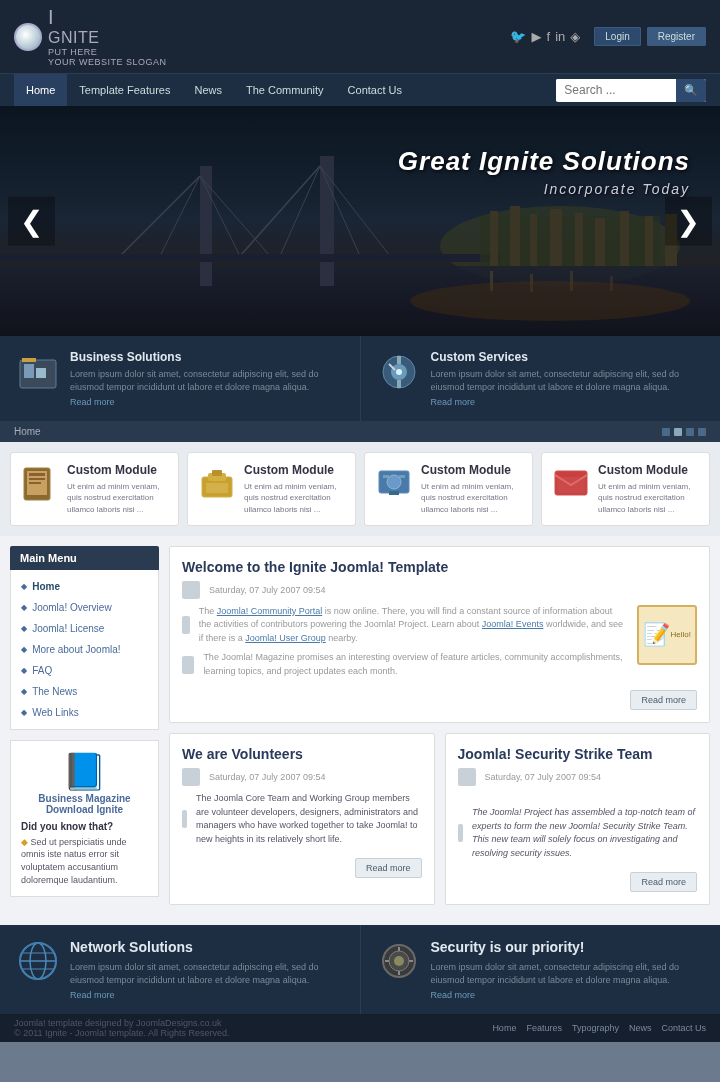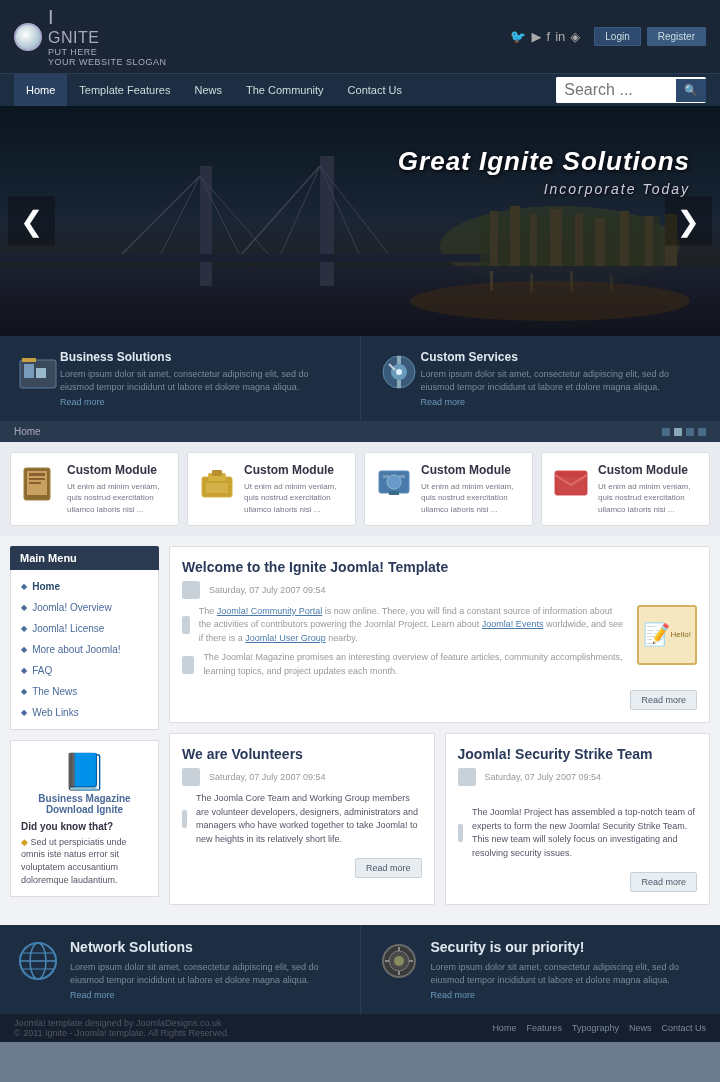--- a/index.html
+++ b/index.html
@@ -16,38 +16,38 @@
     .social-icon { color: #aaa; font-size: 13px; cursor: pointer; }
     .top-btn { background: #2d4a6e; color: #cdd; border: 1px solid #3a5a80; padding: 3px 10px; font-size: 10px; cursor: pointer; border-radius: 1px; }
     .top-btn.register { background: #3a5a80; }
 
     
     .nav-bar { background: #1e2e42; display: flex; align-items: center; justify-content: space-between; padding: 0 14px; border-top: 1px solid #2a3d55; }
     .nav-links { display: flex; }
     .nav-link { color: #cdd; font-size: 11px; padding: 10px 12px; cursor: pointer; text-decoration: none; }
     .nav-link:hover, .nav-link.active { color: #fff; background: #2a4060; }
     .search-box { display: flex; align-items: center; background: #fff; border-radius: 2px; overflow: hidden; }
-    .search-input { border: none; outline: none; padding: 4px 8px; font-size: 16px; color: #999; width: 120px; }
+    .search-input { border: none; outline: none; padding: 4px 8px; font-size: 12px; color: #999; width: 120px; }
     .search-btn { background: #2d4a6e; border: none; padding: 5px 8px; cursor: pointer; color: #fff; font-size: 11px; }
 
     
     .hero { position: relative; width: 100%; height: 230px; overflow: hidden; background: #0a1525; }
     .hero-img { width: 100%; height: 100%; background: linear-gradient(to bottom, #0a1525 0%, #1a2a3a 30%, #2a3a20 60%, #3a2a10 80%, #1a1a1a 100%); position: relative; }
     .hero-text { position: absolute; top: 40px; right: 30px; text-align: right; }
     .hero-title { font-size: 26px; font-weight: bold; color: #fff; text-shadow: 1px 1px 4px #000; letter-spacing: 1px; font-style: italic; }
     .hero-subtitle { font-size: 14px; color: #ccd; text-shadow: 1px 1px 3px #000; letter-spacing: 2px; margin-top: 4px; font-style: italic; }
     .hero-arrow { position: absolute; top: 50%; transform: translateY(-50%); color: #fff; font-size: 28px; cursor: pointer; background: rgba(0,0,0,0.3); padding: 8px 12px; }
     .hero-arrow.left { left: 8px; }
     .hero-arrow.right { right: 8px; }
     
     .hero-svg { position: absolute; top: 0; left: 0; width: 100%; height: 100%; }
 
     
     .features-strip { background: #1e2e42; display: flex; }
-    .feature-block { flex: 1; display: flex; padding: 14px 16px; border-right: 1px solid #2a3d55; align-items: flex-start; }
+    .feature-block { flex: 1; display: flex; gap: 10px; padding: 14px 16px; border-right: 1px solid #2a3d55; align-items: flex-start; }
     .feature-block:last-child { border-right: none; }
     .feature-icon { width: 44px; height: 44px; flex-shrink: 0; }
     .feature-icon svg { width: 100%; height: 100%; }
     .feature-content h3 { color: #e0e8f0; font-size: 12px; margin-bottom: 4px; }
     .feature-content p { color: #7a8a9a; font-size: 9px; line-height: 1.4; }
     .feature-content a { color: #6a9aba; font-size: 9px; text-decoration: none; display: block; margin-top: 4px; }
 
     
     .breadcrumb-bar { background: #2a3a4e; padding: 5px 14px; display: flex; align-items: center; justify-content: space-between; }
     .breadcrumb-text { color: #aab; font-size: 10px; }
@@ -398,21 +398,21 @@
           <span class="article-body">The Joomla Core Team and Working Group members are volunteer developers, designers, administrators and managers who have worked together to take Joomla! to new heights in its relatively short life.</span>
         </div>
         <button class="read-more-btn">Read more</button>
       </div>
       <div class="article">
         <h2>Joomla! Security Strike Team</h2>
         <div class="article-meta">
           <span class="article-small-icon"></span>
           <span>Saturday, 07 July 2007 09:54</span>
         </div>
-        <div class="article-meta" style="margin-top:20px;">
+        <div class="article-meta" style="margin-top:20px;font-style:italic;">
           <span class="article-small-icon"></span>
           <span class="article-body">The Joomla! Project has assembled a top-notch team of experts to form the new Joomla! Security Strike Team. This new team will solely focus on investigating and resolving security issues.</span>
         </div>
         <button class="read-more-btn">Read more</button>
       </div>
     </div>
   </div>
 </div>
 
 <div class="footer-features">

